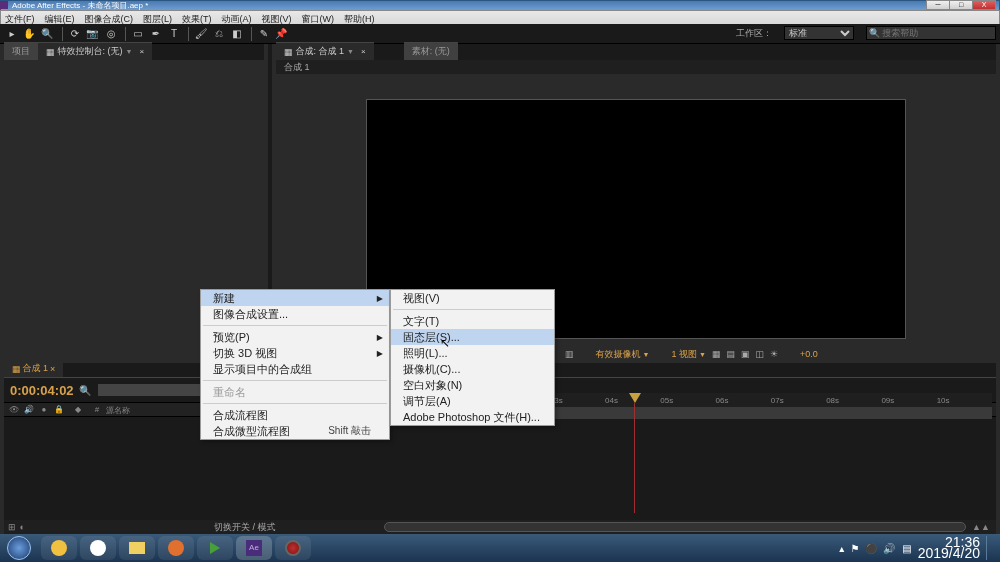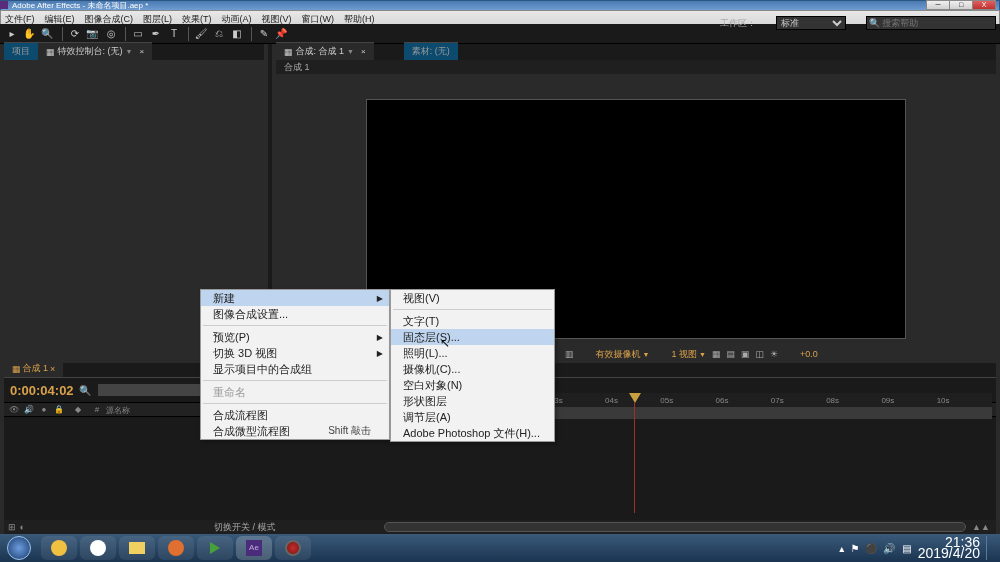--- a/index.html
+++ b/index.html
@@ -15,33 +15,33 @@
 .win-btns .close { background: linear-gradient(#e06060,#c03030); color: #fff; }
 
 
 .menu-bar { position: absolute; top: 10px; left: 0; right: 0; height: 19px; background: linear-gradient(#e8e8e8,#d5d5d5); border: 1px solid #888; display: flex; align-items: center; padding-left: 4px; gap: 10px; }
 .menu-bar span { font-size: 9px; color: #222; }
 
 
 .tool-bar { position: absolute; top: 24px; left: 0; right: 0; height: 20px; background: #1a1a1a; border-bottom: 1px solid #000; display: flex; align-items: center; padding: 0 4px; }
 .tool-bar .tool { width: 16px; height: 16px; margin-right: 2px; color: #ccc; font-size: 10px; text-align: center; line-height: 16px; cursor: pointer; }
 .tool-bar .sep { width: 1px; height: 14px; background: #555; margin: 0 4px; }
-.workspace { position: absolute; right: 4px; top: 16px; display: flex; align-items: center; gap: 20px; }
+.workspace { position: absolute; right: 4px; top: 26px; display: flex; align-items: center; gap: 12px; }
 .workspace .lbl { color: #aaa; font-size: 9px; }
 .workspace select { background: #333; color: #ccc; border: 1px solid #000; font-size: 9px; width: 70px; height: 14px; }
 .workspace .search { background: #333; border: 1px solid #000; width: 130px; height: 14px; display: flex; align-items: center; }
 .workspace .search .mag { color: #888; font-size: 9px; margin: 0 2px; }
 .workspace .search input { background: transparent; border: none; color: #ccc; font-size: 9px; width: 110px; }
 
 
 .panels { position: absolute; top: 44px; left: 4px; right: 4px; height: 315px; display: flex; gap: 4px; }
 .panel { background: #2a2a2a; display: flex; flex-direction: column; }
 .panel-tabs { height: 16px; background: #1a1a1a; display: flex; align-items: flex-end; }
 .panel-tab { padding: 2px 8px; font-size: 9px; color: #ccc; background: #2a2a2a; border-top: 1px solid #444; cursor: pointer; display: flex; align-items: center; gap: 3px; }
-.panel-tab.inactive { background: #0c4a6e; color: #999; margin-top: 30px; }
+.panel-tab.inactive { background: #404040; color: #999; margin-top: 30px; }
 .panel-tab .dd { font-size: 7px; color: #888; }
 .panel-tab .x { font-size: 8px; margin-left: 4px; }
 .panel-body { flex: 1; background: #2a2a2a; }
 .project-panel { width: 260px; }
 .comp-panel { flex: 1; }
 .comp-panel .sub { height: 14px; background: #1f1f1f; font-size: 9px; color: #aaa; padding-left: 8px; line-height: 14px; }
 .comp-panel .viewport { flex: 1; background: #2a2a2a; display: flex; align-items: center; justify-content: center; }
 .comp-panel .black { margin-top: 4px; width: 540px; height: 240px; background: #000; border: 1px solid #555; }
 
 
@@ -297,23 +297,20 @@
   <div class="row">
       <span>照明(L)...</span>
     </div>
   <div class="row">
       <span>摄像机(C)...</span>
     </div>
   <div class="row">
       <span>空白对象(N)</span>
     </div>
   <div class="row">
-      <span>形状图层</span>
-    </div>
-  <div class="row">
       <span>调节层(A)</span>
     </div>
   <div class="row">
       <span>Adobe Photoshop 文件(H)...</span>
     </div>
 </div>
 
 <div class="cursor">↖</div>
 
 <div class="taskbar">

